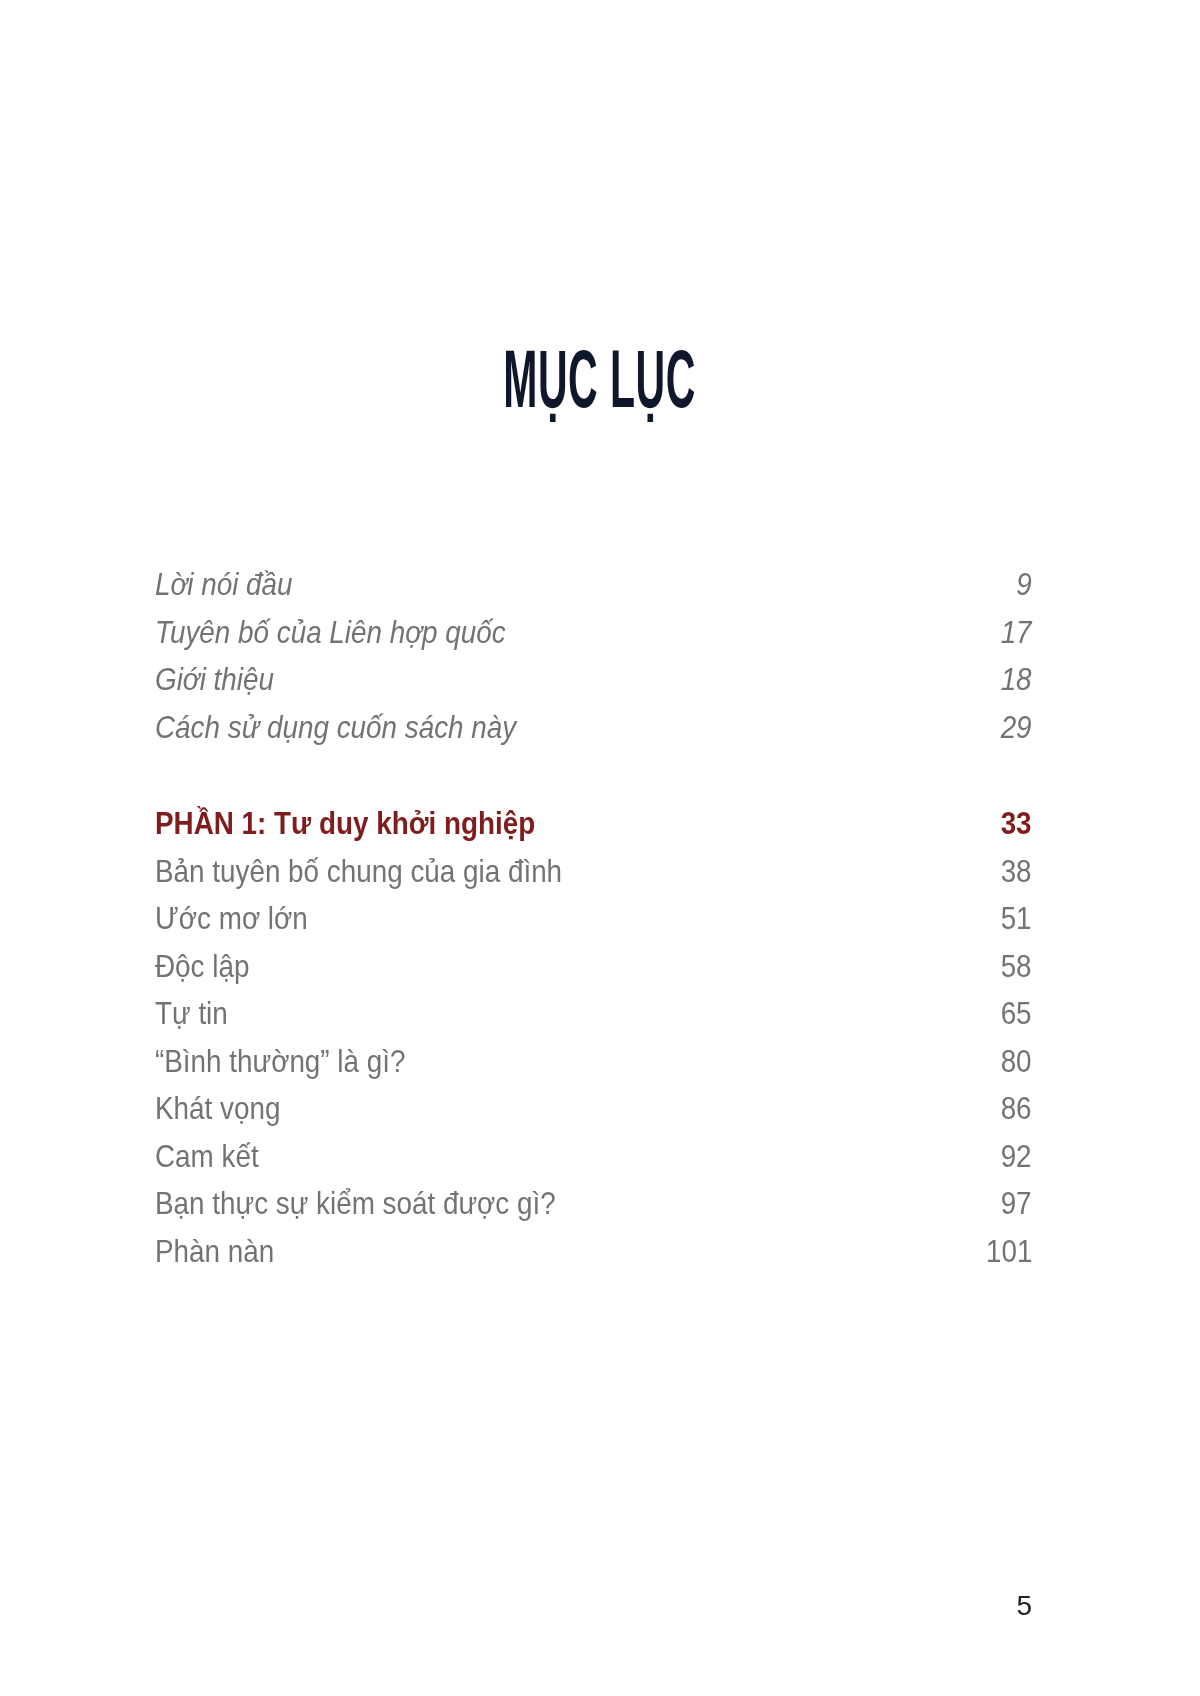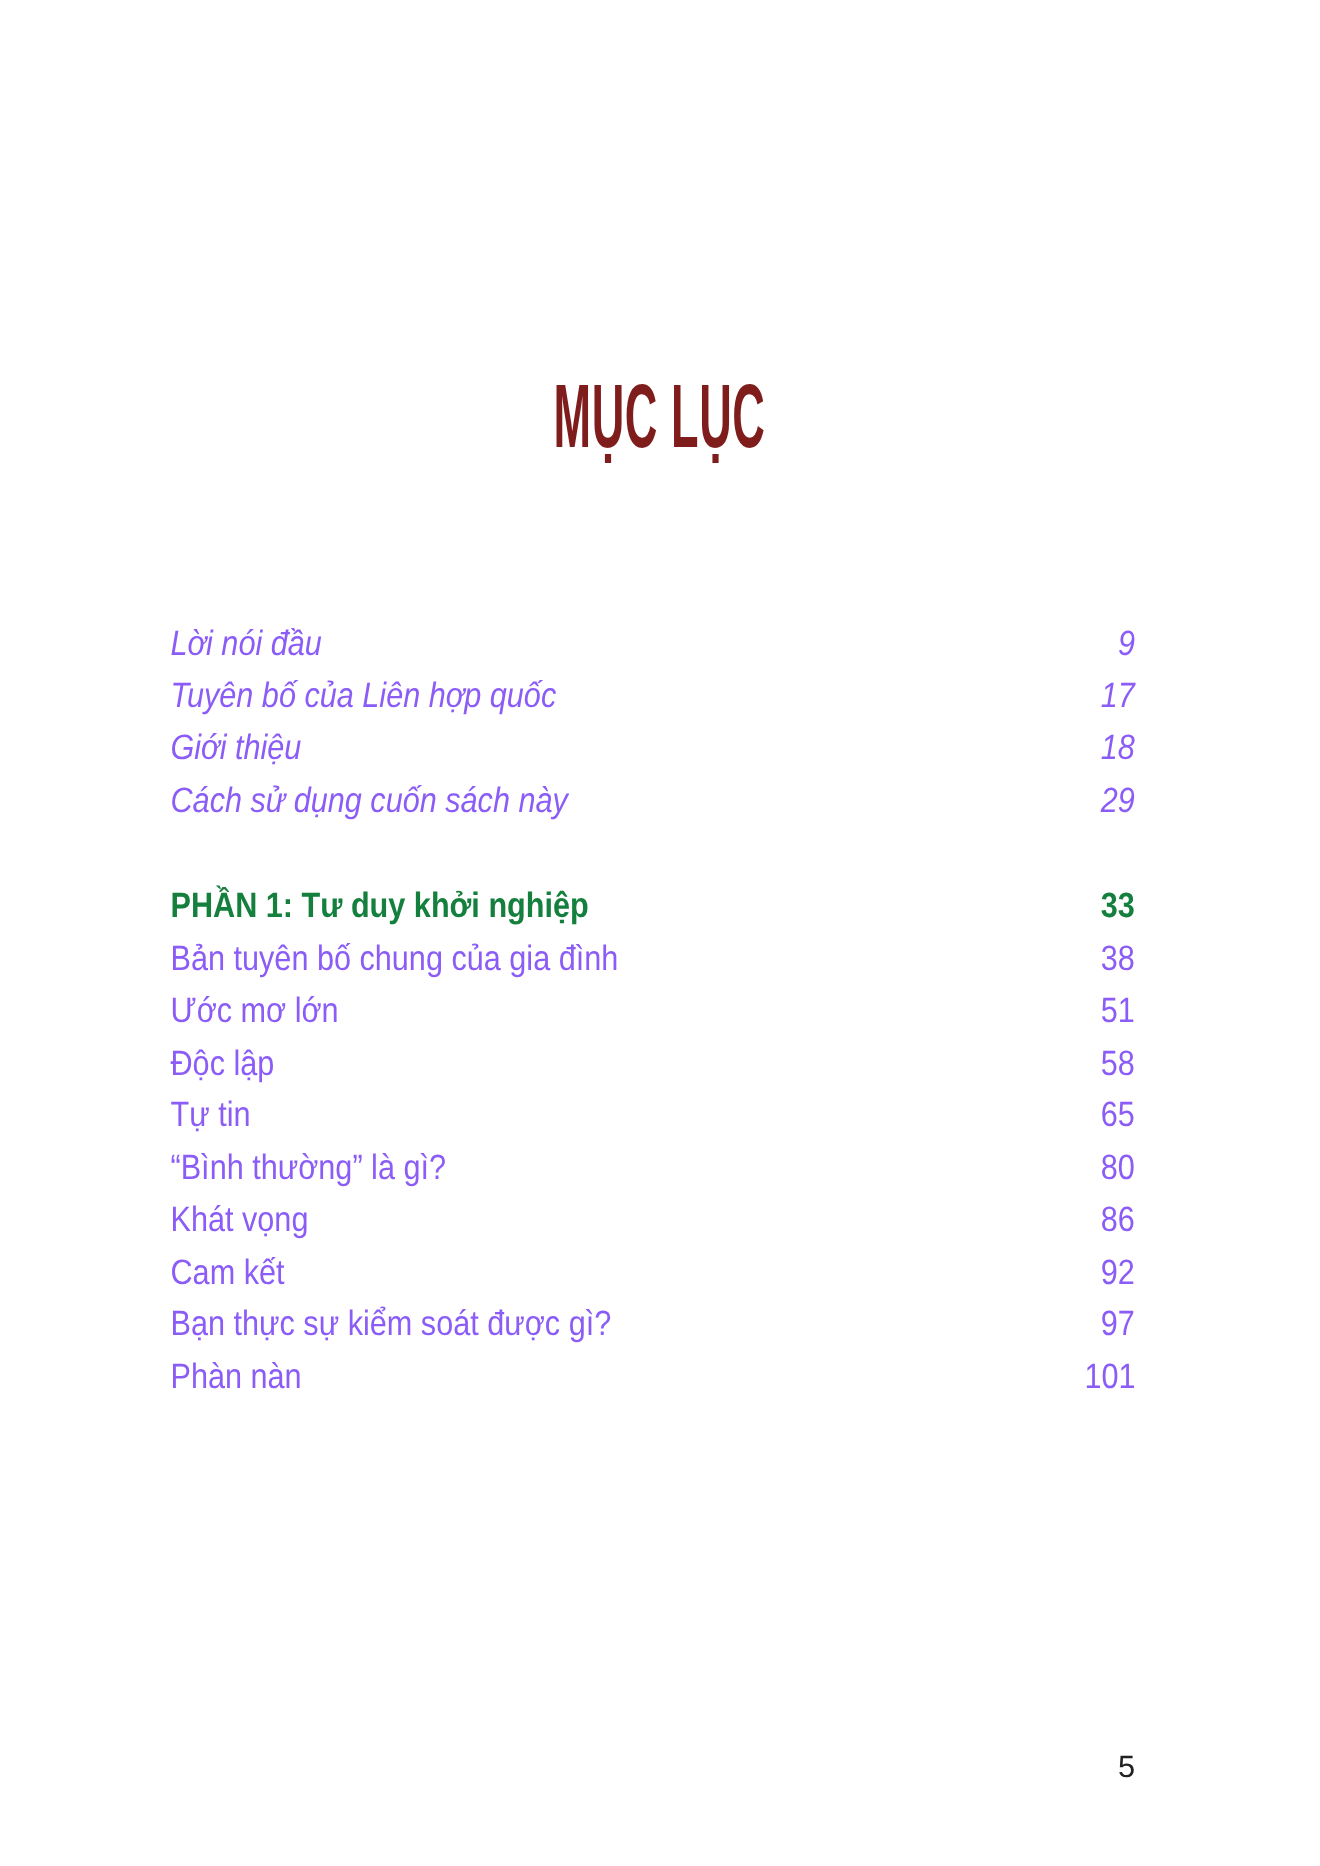--- a/index.html
+++ b/index.html
@@ -16,21 +16,21 @@
     overflow:hidden;
   }
   
   .title {
     position:absolute;
     top:338px; left:0; width:100%;
     text-align:center;
     font-size:82px;
     font-weight:800;
     line-height:1.0;
-    color:#7f1d1d;
+    color:#0f172a;
     white-space:nowrap;
   }
   .title .condense {
     display:inline-block;
     transform:scaleX(0.50);
     transform-origin:50% 50%;
     letter-spacing:1px;
   }
   
   .toc-block {
@@ -41,35 +41,35 @@
   .front-matter { top:561px; }
   .section-1    { top:800px; }
   .section-2    { top:1418px; }
   .row {
     display:flex;
     justify-content:space-between;
     align-items:baseline;
     height:47.5px;
     line-height:47.5px;
     font-size:32px;
-    color:#8b5cf6;
+    color:#737373;
     white-space:nowrap;
   }
   .row .label {
     display:inline-block;
     transform:scaleX(0.87);
     transform-origin:0 50%;
   }
   .row .pagenum {
     display:inline-block;
     transform:scaleX(0.87);
     transform-origin:100% 50%;
   }
   .row.italic { font-style:italic; }
-  .row.heading { font-weight:700; color:#15803d; }
+  .row.heading { font-weight:700; color:#7f1d1d; }
   
   .footer-num {
     position:absolute;
     top:1592px;
     right:168px;
     font-size:28px;
     line-height:28px;
     color:#222222;
   }
 </style>

